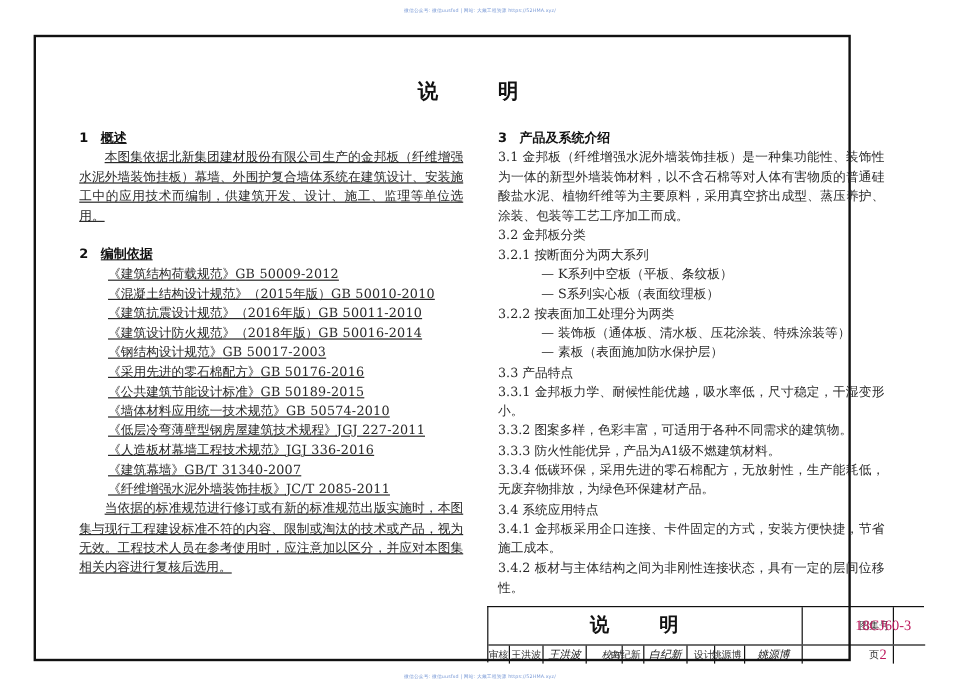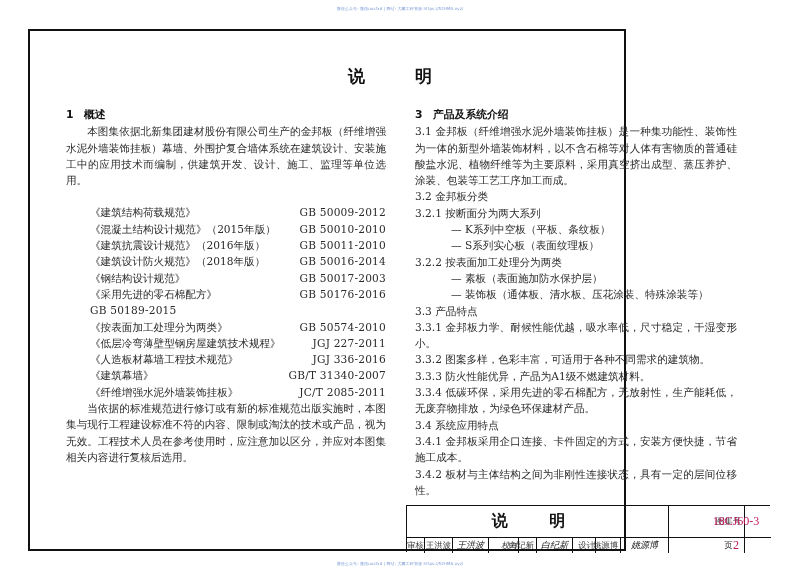--- a/index.html
+++ b/index.html
@@ -2,33 +2,33 @@
 <html><head>
   <meta charset="utf-8">
   <style>
     html, body { margin:0; padding:0; background:#ffffff; }
     body { width:800px; height:581px; position:relative; overflow:hidden;
            font-family:"DejaVu Serif", "Liberation Serif", serif; color:#222; }
     .watermark { position:absolute; left:0; width:800px; text-align:center;
                  font-family:"DejaVu Sans", sans-serif; font-size:4px; color:#7a9ad6; letter-spacing:0.1px; }
     .wm-top { top:6px; }
     .wm-bottom { top:561px; }
-    .frame { position:absolute; left:28px; top:29px; width:598px; height:522px;
+    .frame { position:absolute; left:28px; top:29px; width:681px; height:522px;
              border:2px solid #111; box-sizing:border-box; }
     .page-title { position:absolute; left:0; width:742px; top:34px; text-align:center;
                   font-family:"DejaVu Sans", sans-serif; font-weight:bold; font-size:17px; letter-spacing:22px; color:#111; }
     .col { position:absolute; top:76px; font-size:10.6px; line-height:16.3px; color:#2a2a2a; }
-    .col-left { left:36px; width:320px; }
+    .col-left { left:36px; width:320px;text-decoration:underline; }
     .col-right { left:385px; width:322px; }
     .h { font-family:"DejaVu Sans", sans-serif; font-weight:bold; font-size:10.8px; color:#111; }
     .h .num { display:inline-block; width:18px; }
     .p { text-indent:2em; text-align:justify; }
     .p.noind { text-indent:0; }
     .spacer { height:16px; }
-    .std-row { display:flex; justify-content:space-between; padding-left:24px; }
+    .std-row { display:flex; padding-left:24px; }
     .std-code { font-family:"DejaVu Serif", serif; letter-spacing:0.2px; }
     .sub { padding-left:36px; }
     
     .tb { position:absolute; left:376px; top:474px; width:364px; height:47px;
           border-top:1.5px solid #111; border-left:1px solid #111; box-sizing:border-box;
           font-family:"DejaVu Sans", sans-serif; }
     .tb-row1 { position:absolute; left:0; top:0; width:364px; height:32px; border-bottom:1px solid #111; box-sizing:border-box; }
     .tb-row2 { position:absolute; left:0; top:32px; width:364px; height:15px;text-align:right; }
     .tb-cell { position:absolute; top:0; height:100%; box-sizing:border-box; border-right:1px solid #111;
                display:flex; align-items:center; justify-content:center; color:#222; white-space:nowrap; overflow:hidden; }
@@ -45,20 +45,23 @@
 
 <div class="frame">
   <div class="page-title">说 明</div>
 
   <div class="col col-left">
     <div class="h">
       <span class="num">1</span><span>概述</span>
     </div>
     <div class="p">本图集依据北新集团建材股份有限公司生产的金邦板（纤维增强水泥外墙装饰挂板）幕墙、外围护复合墙体系统在建筑设计、安装施工中的应用技术而编制，供建筑开发、设计、施工、监理等单位选用。</div>
     <div class="spacer"></div>
+    <div class="h">
+      <span class="num">2</span><span>编制依据</span>
+    </div>
     <div>
       <div class="std-row">
           <span>《建筑结构荷载规范》</span>
           <span class="std-code">GB 50009-2012</span>
         </div>
       <div class="std-row">
           <span>《混凝土结构设计规范》（2015年版）</span>
           <span class="std-code">GB 50010-2010</span>
         </div>
       <div class="std-row">
@@ -71,24 +74,25 @@
         </div>
       <div class="std-row">
           <span>《钢结构设计规范》</span>
           <span class="std-code">GB 50017-2003</span>
         </div>
       <div class="std-row">
           <span>《采用先进的零石棉配方》</span>
           <span class="std-code">GB 50176-2016</span>
         </div>
       <div class="std-row">
+          <span>《公共建筑节能设计标准》</span>
           <span class="std-code">GB 50189-2015</span>
         </div>
       <div class="std-row">
-          <span>《按表面加工处理分为两类》</span>
+          <span>《墙体材料应用统一技术规范》</span>
           <span class="std-code">GB 50574-2010</span>
         </div>
       <div class="std-row">
           <span>《低层冷弯薄壁型钢房屋建筑技术规程》</span>
           <span class="std-code">JGJ 227-2011</span>
         </div>
       <div class="std-row">
           <span>《人造板材幕墙工程技术规范》</span>
           <span class="std-code">JGJ 336-2016</span>
         </div>
@@ -107,22 +111,22 @@
   <div class="col col-right">
     <div class="h">
       <span class="num">3</span><span>产品及系统介绍</span>
     </div>
     <div class="p noind">3.1 金邦板（纤维增强水泥外墙装饰挂板）是一种集功能性、装饰性为一体的新型外墙装饰材料，以不含石棉等对人体有害物质的普通硅酸盐水泥、植物纤维等为主要原料，采用真空挤出成型、蒸压养护、涂装、包装等工艺工序加工而成。</div>
     <div class="p noind">3.2 金邦板分类</div>
     <div class="p noind">3.2.1 按断面分为两大系列</div>
     <div class="sub">— K系列中空板（平板、条纹板）</div>
     <div class="sub">— S系列实心板（表面纹理板）</div>
     <div class="p noind">3.2.2 按表面加工处理分为两类</div>
+    <div class="sub">— 装饰板（通体板、清水板、压花涂装、特殊涂装等）</div>
     <div class="sub">— 素板（表面施加防水保护层）</div>
-    <div class="sub">— 装饰板（通体板、清水板、压花涂装、特殊涂装等）</div>
     <div class="p noind">3.3 产品特点</div>
     <div class="p noind">3.3.1 金邦板力学、耐候性能优越，吸水率低，尺寸稳定，干湿变形小。</div>
     <div class="p noind">3.3.2 图案多样，色彩丰富，可适用于各种不同需求的建筑物。</div>
     <div class="p noind">3.3.3 防火性能优异，产品为A1级不燃建筑材料。</div>
     <div class="p noind">3.3.4 低碳环保，采用先进的零石棉配方，无放射性，生产能耗低，无废弃物排放，为绿色环保建材产品。</div>
     <div class="p noind">3.4 系统应用特点</div>
     <div class="p noind">3.4.1 金邦板采用企口连接、卡件固定的方式，安装方便快捷，节省施工成本。</div>
     <div class="p noind">3.4.2 板材与主体结构之间为非刚性连接状态，具有一定的层间位移性。</div>
   </div>
 

